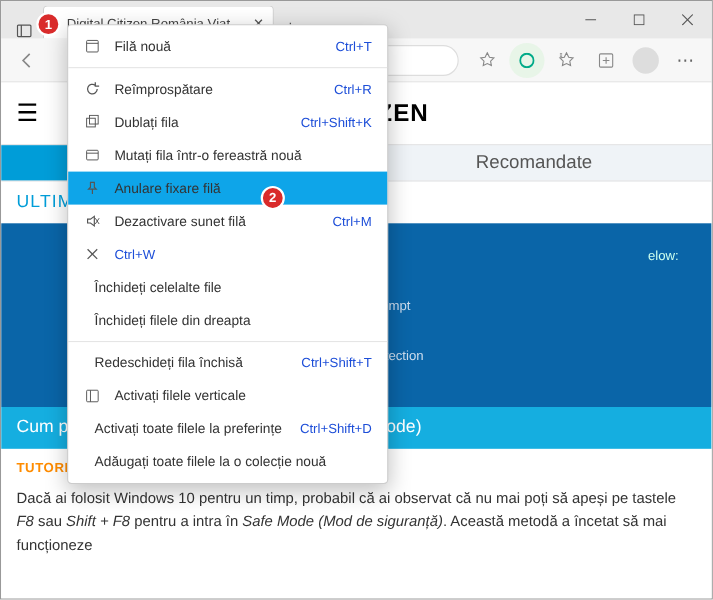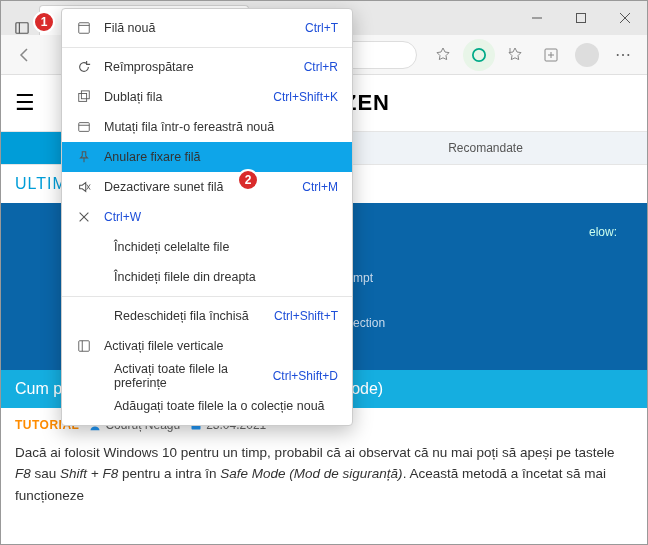--- a/index.html
+++ b/index.html
@@ -18,40 +18,40 @@
 .tbtn{width:32px;height:32px;display:flex;align-items:center;justify-content:center;color:#666;border-radius:4px}
 .omnibox{flex:1;height:28px;background:#fff;border:1px solid #ddd;border-radius:14px;margin:0 6px}
 .tbtn.green{color:#0a8;background:#e8f5e8;border-radius:50%}
 .avatar{width:24px;height:24px;border-radius:50%;background:#ddd}
 .page{position:relative;height:calc(100% - 74px);overflow:hidden;background:#fff}
 .sitehdr{height:56px;display:flex;align-items:center;padding:0 14px;gap:20px}
 .burger{font-size:22px;color:#000}
 .logo{flex:1;text-align:center;font-weight:700;font-size:22px;letter-spacing:1px}
 .logo .i{color:#2196f3}
 .navtabs{height:34px;background:#eff3f7;display:flex;border-top:1px solid #e5e5e5;border-bottom:1px solid #e5e5e5}
-.navtab{flex:1;display:flex;align-items:center;justify-content:center;font-size:12px;color:#555}
+.navtab{flex:1;display:flex;align-items:center;justify-content:center;font-size:17px;color:#555}
 .navtab.active{background:#009dd8;color:#fff}
 .section-hdr{padding:10px 14px;font-size:16px;color:#009dd8;letter-spacing:1px}
 .bluebox{background:#0a65a8;color:#cde;padding:18px 14px 12px;font-size:12px;line-height:1.9}
 .bluebox .hint{text-align:right;padding-right:16px;color:#cfe}
 .titlebar2{background:#15aee0;color:#fff;padding:10px 14px;font-size:16px;font-weight:400}
 .meta{padding:10px 14px;font-size:12px;display:flex;align-items:center;gap:10px;color:#666}
 .meta .tag{color:#ff8c00;font-weight:600;letter-spacing:0.5px}
 .meta .auth,.meta .date{color:#666;display:flex;align-items:center;gap:4px}
 .meta svg{fill:#2196f3}
 .body{padding:0 14px;font-size:13.5px;color:#333;line-height:1.6}
 .body i{}
 
-.ctxmenu{position:absolute;left:60px;top:7px;width:292px;background:#fff;border:1px solid #ccc;border-radius:4px;box-shadow:0 6px 20px rgba(0,0,0,0.25);padding:4px 0;z-index:50;font-size:12.5px;color:#333}
+.ctxmenu{position:absolute;left:60px;top:21px;width:292px;background:#fff;border:1px solid #ccc;border-radius:4px;box-shadow:0 6px 20px rgba(0,0,0,0.25);padding:4px 0;z-index:50;font-size:12.5px;color:#333}
 .mi{display:flex;align-items:center;height:30px;padding:0 14px;gap:12px}
 .mi:hover,.mi.hovered{background:#0ea5e9}
 .mi .ico{width:16px;display:flex;align-items:center;justify-content:center;color:#555}
 .mi .lbl{flex:1}
 .mi .sc{color:#1d4ed8;font-size:12px}
-.mi.noico{padding-left:52px}
+.mi.noico{padding-left:24px}
 .sep{height:1px;background:#e5e5e5;margin:4px 0}
 
 .badge{position:absolute;width:22px;height:22px;background:#d92b2b;color:#fff;border-radius:50%;display:flex;align-items:center;justify-content:center;font-size:12px;font-weight:600;z-index:60;border:2px solid #fff}
 .b1{left:32px;top:10px}
 .b2{left:236px;top:168px}
 svg{display:block}
 </style>
 </head>
 <body>
 

